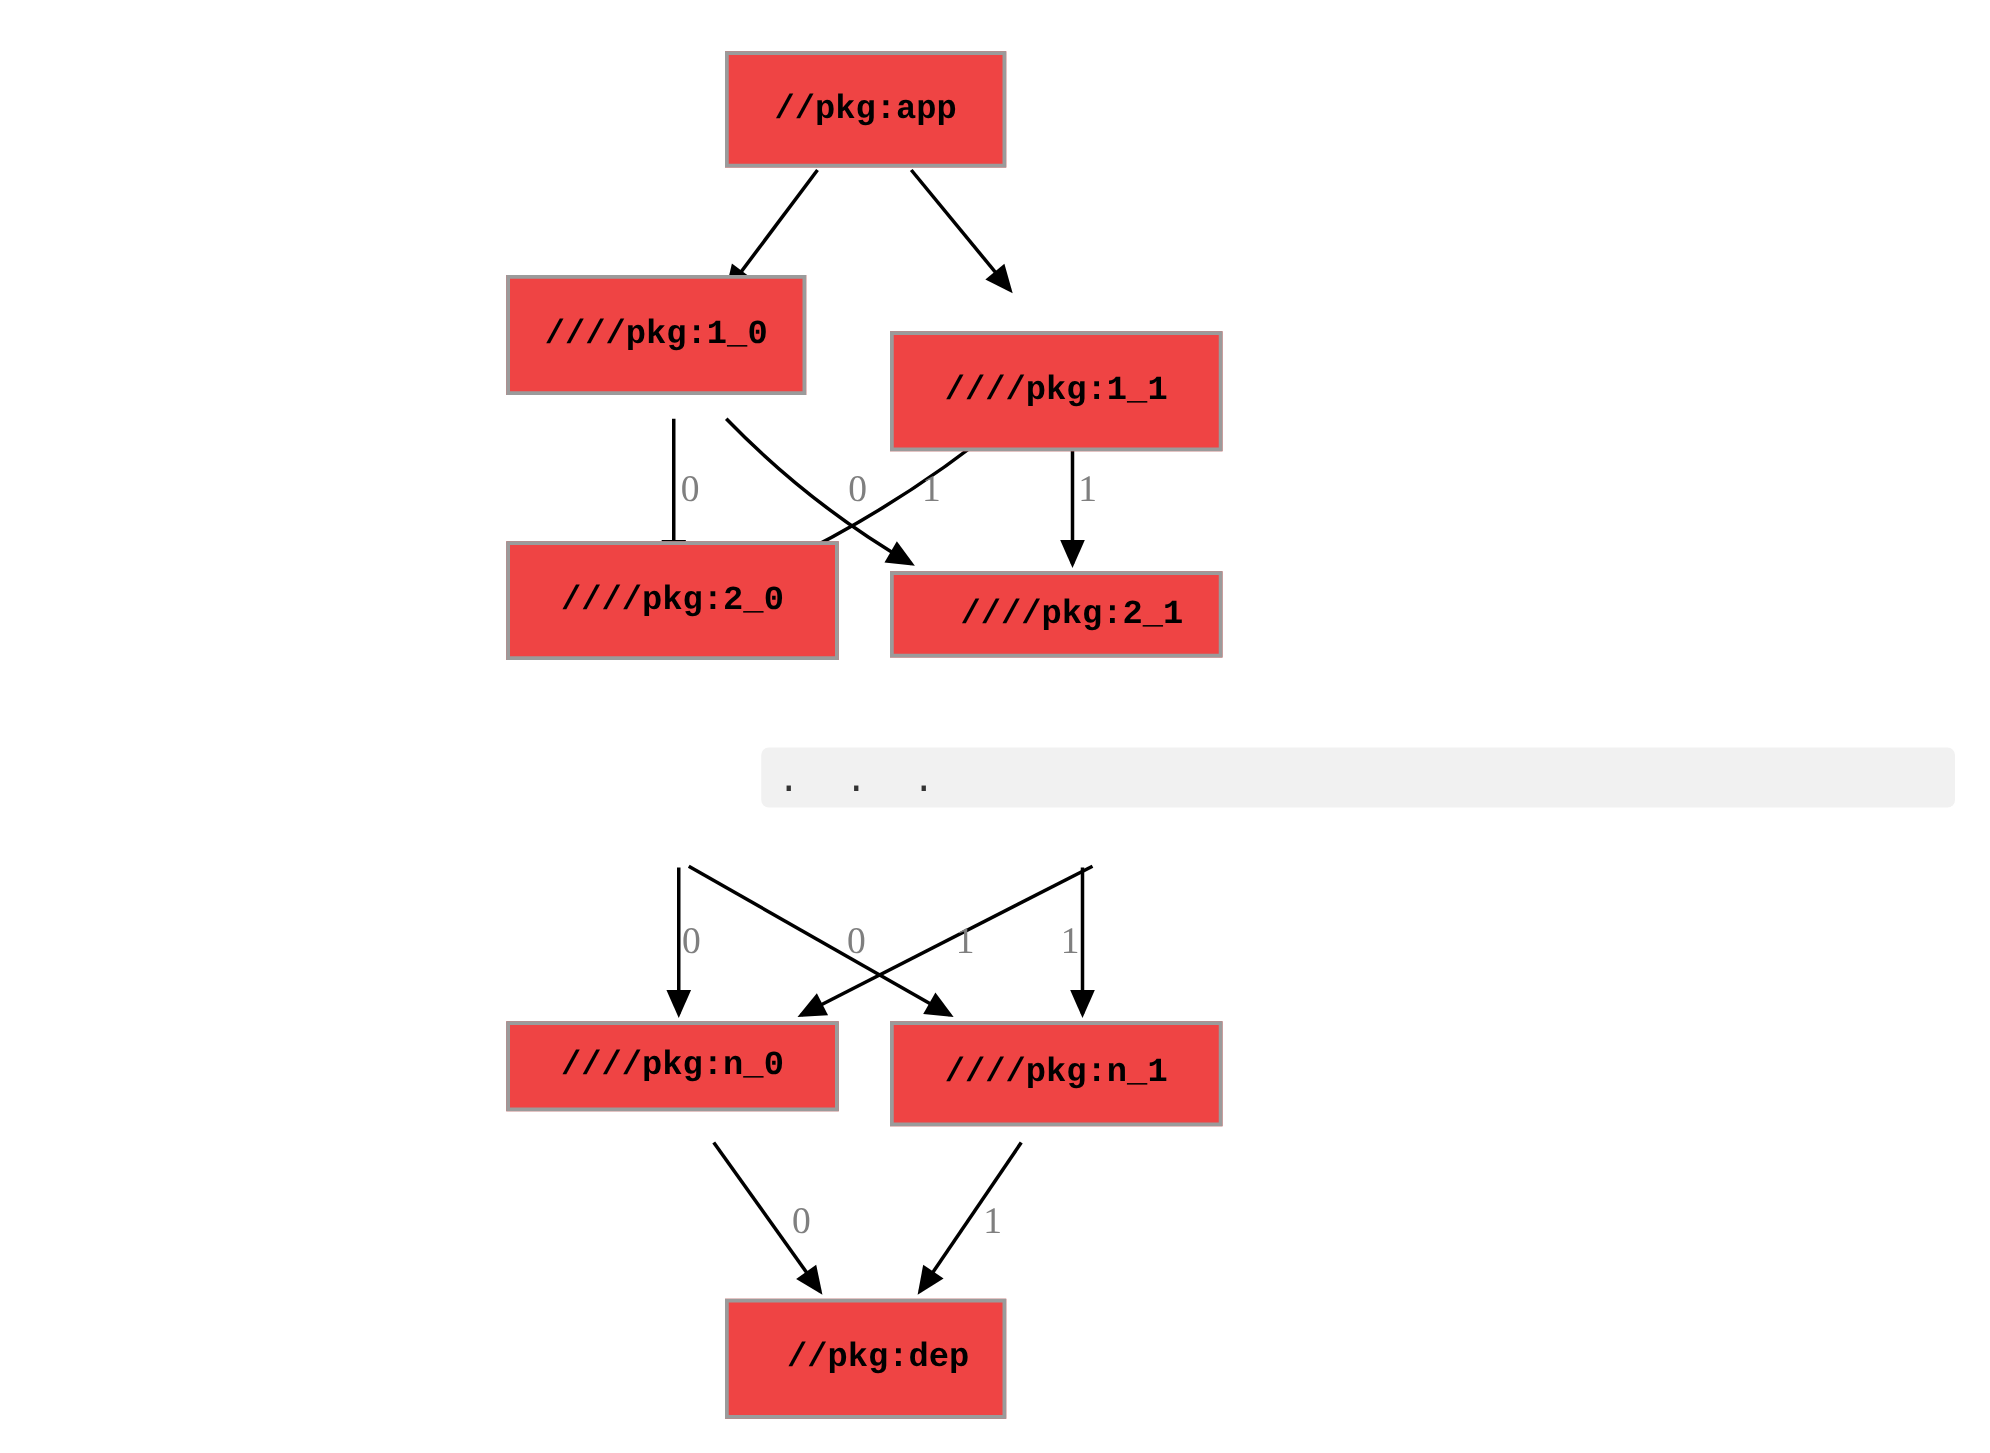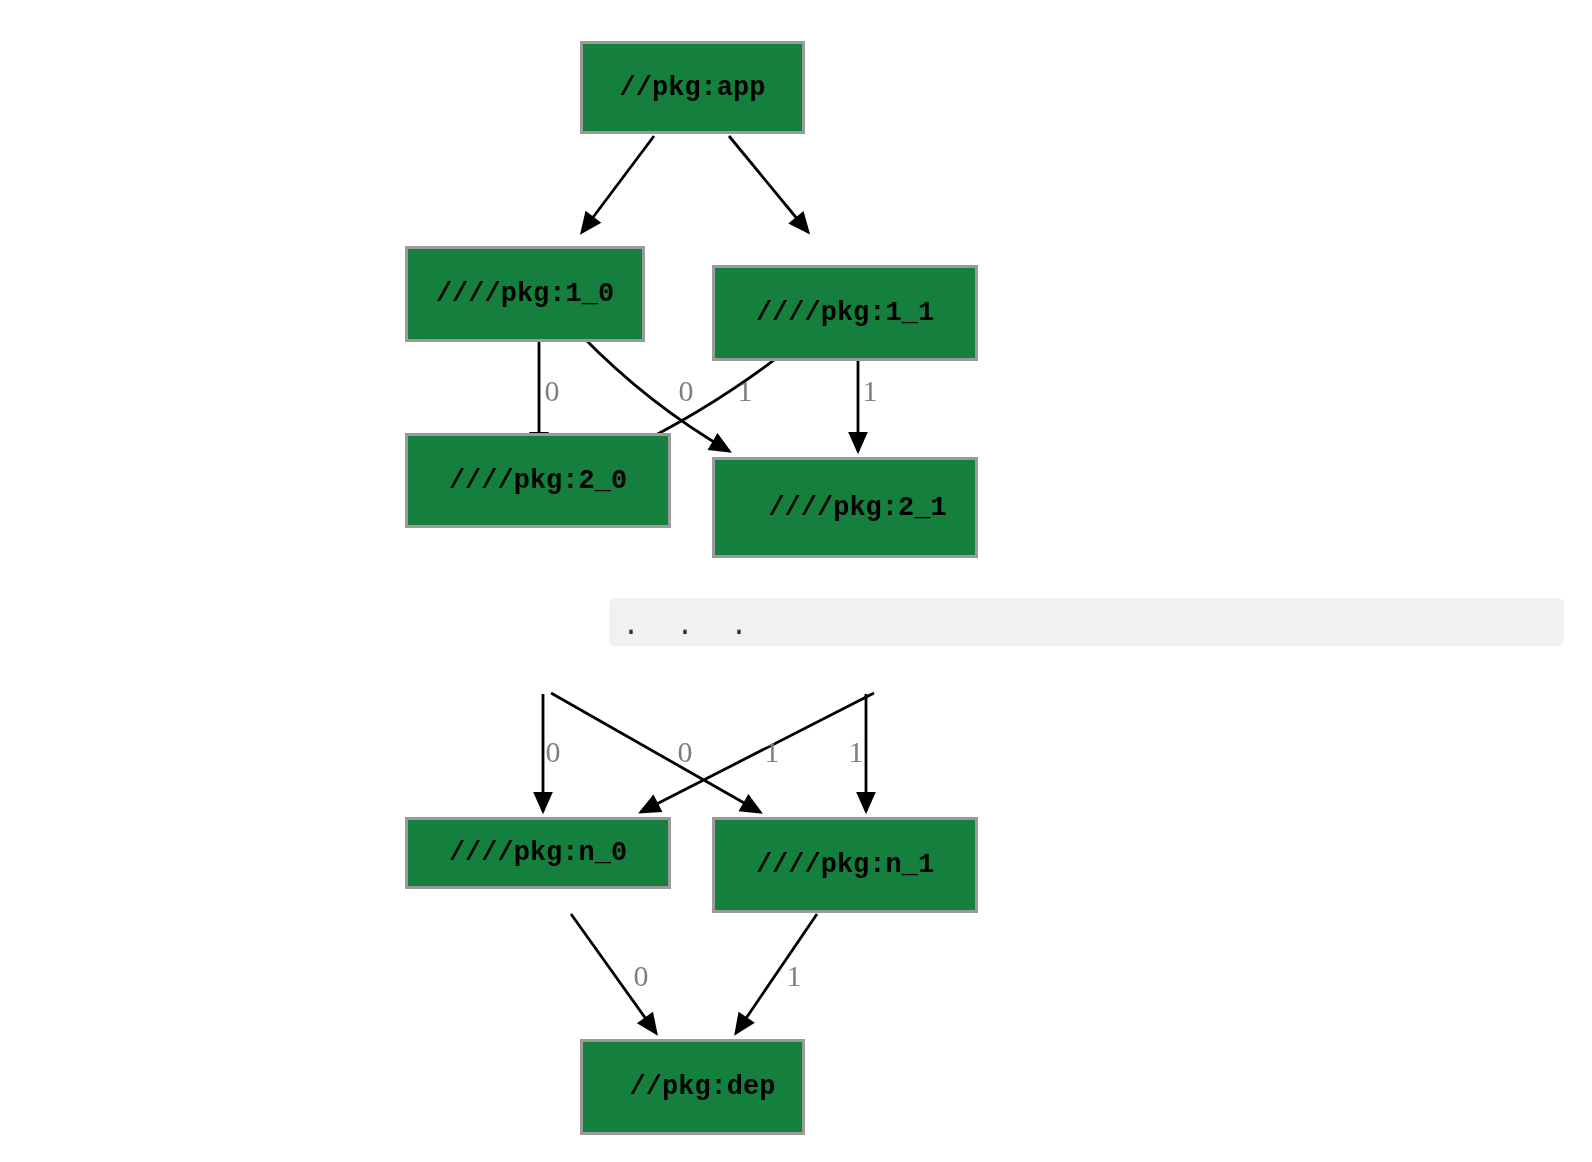--- a/index.html
+++ b/index.html
@@ -29,21 +29,21 @@
   }
   .edge-label {
     font-family: "Liberation Serif", serif;
     font-size: 30px;
     fill: #7f7f7f;
     text-anchor: middle;
   }
   .node {
     position: absolute;
     box-sizing: border-box;
-    background: #15803d;
+    background: #ef4444;
     border: 3px solid #9b9b9b;
     display: flex;
     align-items: center;
     justify-content: center;
   }
   .node span {
     font-family: "Liberation Mono", monospace;
     font-weight: bold;
     font-size: 27px;
     color: #000000;
@@ -101,36 +101,36 @@
         <text x="641" y="986" class="edge-label">0</text>
         <path d="M817,914 L736,1033" class="edge" marker-end="url(#arrow)"></path>
         <text x="794" y="986" class="edge-label">1</text>
       </g>
   </svg>
 
   <div>
       <div class="node" style="left: 580px; top: 41px; width: 225px; height: 93px;">
         <span>//pkg:app</span>
       </div>
-      <div class="node" style="left: 405px; top: 246px; width: 240px; height: 96px;">
+      <div class="node" style="left: 405px; top: 220px; width: 240px; height: 96px;">
         <span>////pkg:1_0</span>
       </div>
       <div class="node" style="left: 712px; top: 237px; width: 266px; height: 96px; margin-top: 28px;">
         <span>////pkg:1_1</span>
       </div>
       <div class="node" style="left: 405px; top: 433px; width: 266px; height: 95px;">
         <span>////pkg:2_0</span>
       </div>
-      <div class="node" style="left: 712px; top: 457px; width: 266px; height: 101px; padding-left: 25px;">
+      <div class="node" style="left: 712px; top: 457px; width: 266px; height: 69px; padding-left: 25px;">
         <span>////pkg:2_1</span>
       </div>
       <div class="node" style="left: 405px; top: 817px; width: 266px; height: 72px;">
         <span>////pkg:n_0</span>
       </div>
-      <div class="node" style="left: 712px; top: 817px; width: 266px; height: 96px;">
+      <div class="node" style="left: 712px; top: 817px; width: 266px; height: 84px;">
         <span>////pkg:n_1</span>
       </div>
       <div class="node" style="left: 580px; top: 1039px; width: 225px; height: 96px; padding-left: 20px;">
         <span>//pkg:dep</span>
       </div>
     </div>
 
   <div class="ellipsis-band" style="left: 609px; top: 598px; width: 955px; height: 48px;">
     <span>.  .  .</span>
   </div>

